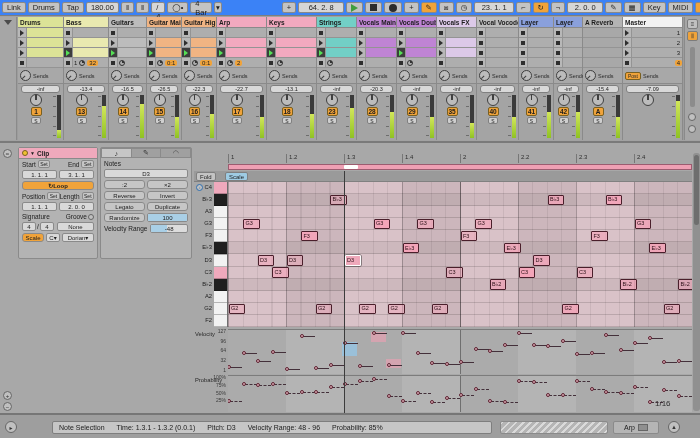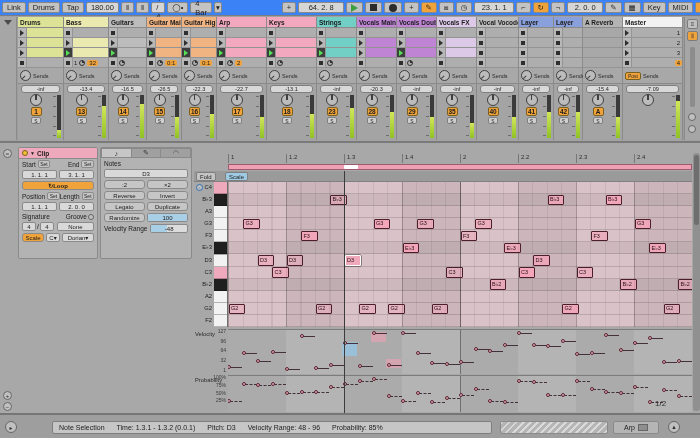--- a/index.html
+++ b/index.html
@@ -1420,21 +1420,21 @@
       <div class="marker" style="left: 434px; top: 12.05px;"></div>
       <div class="mtail dash" style="left: 451.5px; top: 20.25px; width: 12px;"></div>
       <div class="marker" style="left: 448.5px; top: 18.25px;"></div>
     </div>
   <div class="lanelab" style="top:234px;">Probability</div>
 
   <div id="cursor" style="left: 344px;"></div>
   <div id="prscroll">
       <i></i>
     </div>
-  <div style="position:absolute;left:655px;top:256px;font-size:8px;color:#2e2e2e;">1/2</div>
+  <div style="position:absolute;left:655px;top:256px;font-size:8px;color:#2e2e2e;">1/16</div>
 <div class="tick" style="top: 185px;">127</div>
     <div class="tick" style="top: 194.52px;">96</div>
     <div class="tick" style="top: 204.346px;">64</div>
     <div class="tick" style="top: 214.173px;">32</div>
     <div class="tick" style="top: 223.693px;">1</div>
     <div class="tick" style="top: 231px;">100%</div>
     <div class="tick" style="top: 238.75px;">75%</div>
     <div class="tick" style="top: 246.5px;">50%</div>
     <div class="tick" style="top: 254.25px;">25%</div>
   </div>

